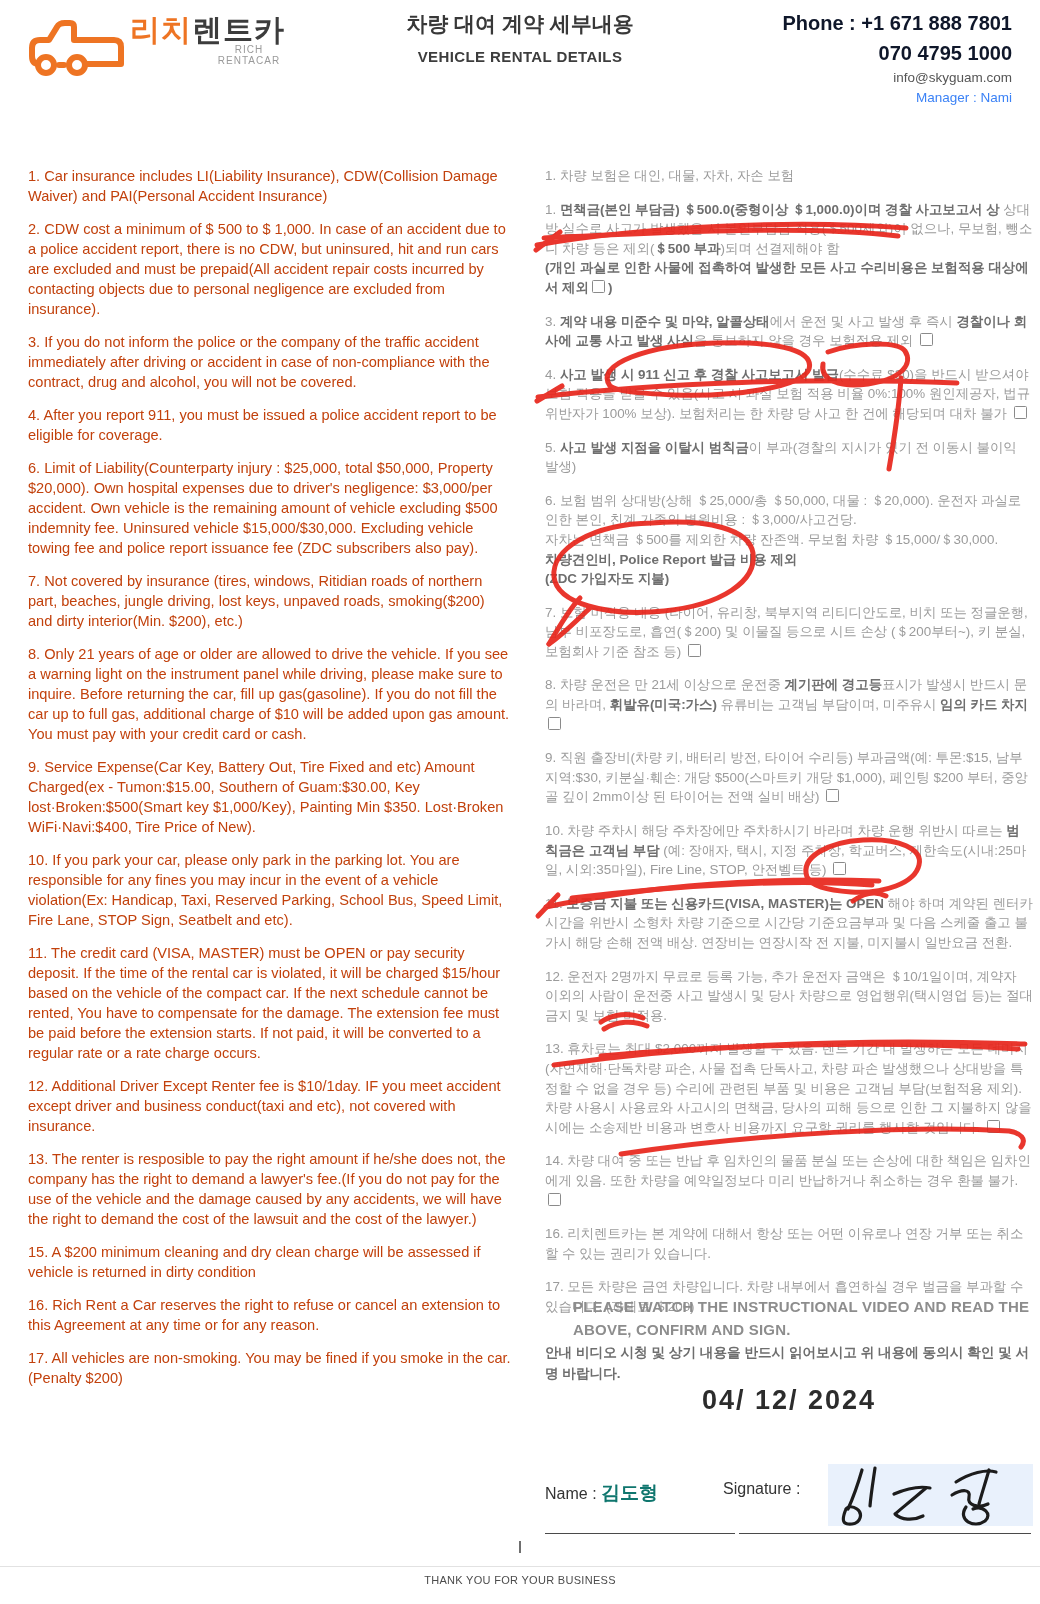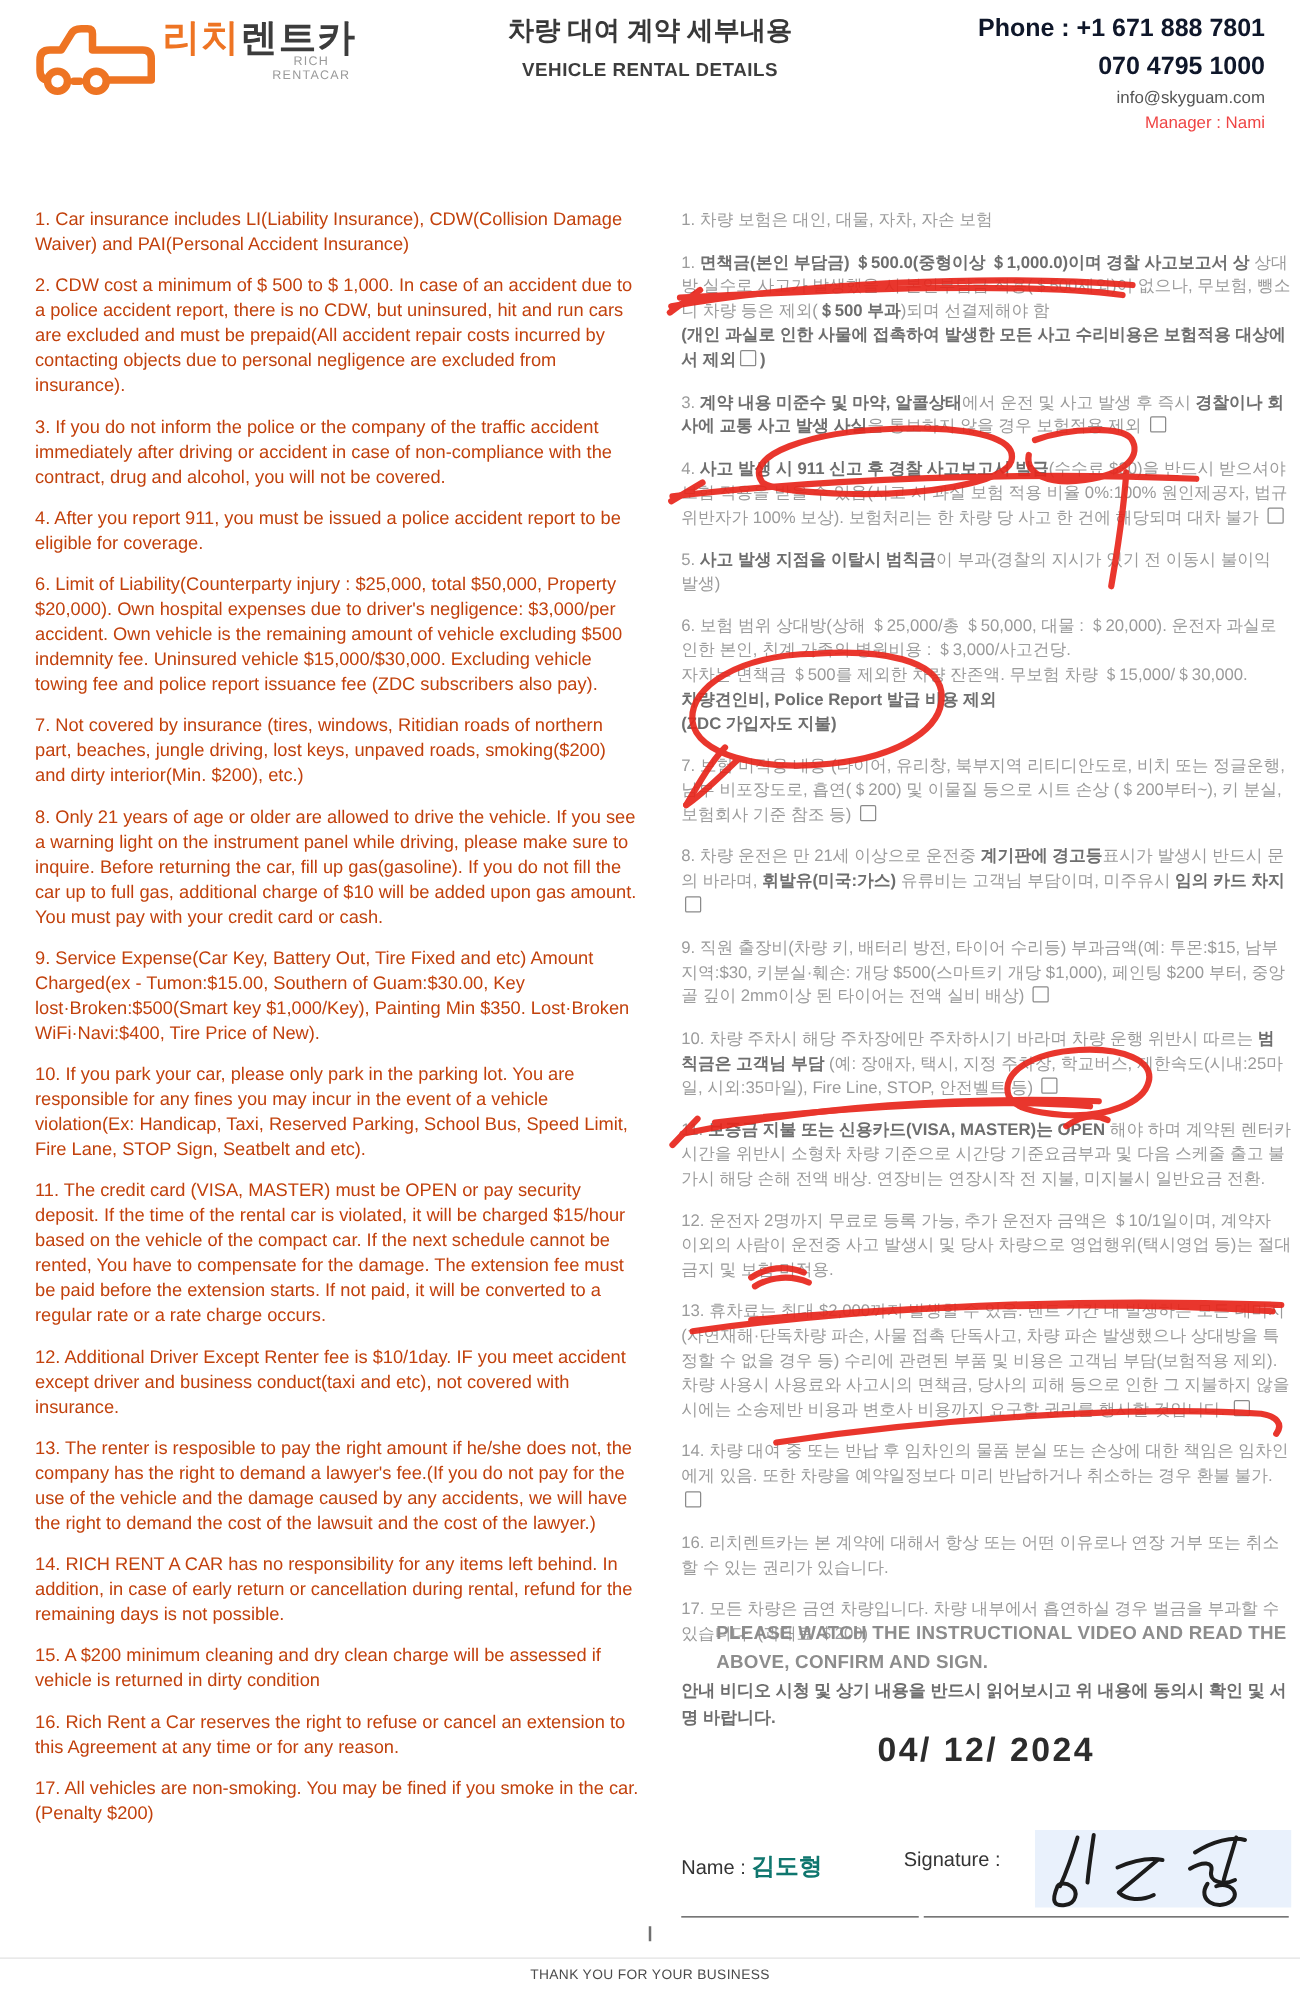--- a/index.html
+++ b/index.html
@@ -11,21 +11,21 @@
   .logo-kr{position:absolute;left:104px;top:4px;font-size:30px;font-weight:bold;letter-spacing:1px;}
   .logo-kr .orange{color:#ee7423;}
   .logo-kr .dark{color:#3c3c3c;}
   .logo-sub{position:absolute;left:176px;top:38px;font-size:10px;color:#9a9a9a;letter-spacing:1px;text-align:center;}
   .title-wrap{position:absolute;left:330px;top:10px;width:380px;text-align:center;}
   .title-kr{font-size:21px;font-weight:bold;color:#383838;text-align:center;}
   .title-en{margin-top:10px;font-size:15px;font-weight:bold;color:#3d3d3d;letter-spacing:.4px;}
   .contact{position:absolute;right:28px;top:8px;width:300px;text-align:right;line-height:1.5;}
   .contact .ph{font-size:20px;font-weight:bold;color:#0f172a;}
   .contact .em{font-size:13.5px;color:#555;}
-  .contact .mg{font-size:13.5px;color:#ef4444;}
+  .contact .mg{font-size:13.5px;color:#3b82f6;}
   
   .col-left{position:absolute;left:28px;top:166px;width:484px;}
   .col-right{position:absolute;left:545px;top:166px;width:488px;}
   .en-item{font-size:14.6px;line-height:20px;color:#c2410c;margin:0 0 13px 0;}
   .kr-item{font-size:13.4px;line-height:19.6px;color:#9b9b9b;margin:0 0 14px 0;}
   .kr-item .b{font-weight:bold;color:#6e6e6e;}
   .checkbox{display:inline-block;width:11px;height:11px;border:1.6px solid #8a8a8a;
             border-radius:1.5px;vertical-align:-1px;margin:0 3px;background:#fff;}
   
   .notice{position:absolute;left:545px;top:1295px;width:488px;line-height:1.55;}
@@ -86,21 +86,20 @@
       <p class="en-item">3. If you do not inform the police or the company of the traffic accident immediately after driving or accident in case of non-compliance with the contract, drug and alcohol, you will not be covered.</p>
       <p class="en-item">4. After you report 911, you must be issued a police accident report to be eligible for coverage.</p>
       <p class="en-item">6. Limit of Liability(Counterparty injury : $25,000, total $50,000, Property $20,000). Own hospital expenses due to driver's negligence: $3,000/per accident. Own vehicle is the remaining amount of vehicle excluding $500 indemnity fee. Uninsured vehicle $15,000/$30,000. Excluding vehicle towing fee and police report issuance fee (ZDC subscribers also pay).</p>
       <p class="en-item">7. Not covered by insurance (tires, windows, Ritidian roads of northern part, beaches, jungle driving, lost keys, unpaved roads, smoking($200) and dirty interior(Min. $200), etc.)</p>
       <p class="en-item">8. Only 21 years of age or older are allowed to drive the vehicle. If you see a warning light on the instrument panel while driving, please make sure to inquire. Before returning the car, fill up gas(gasoline). If you do not fill the car up to full gas, additional charge of $10 will be added upon gas amount. You must pay with your credit card or cash.</p>
       <p class="en-item">9. Service Expense(Car Key, Battery Out, Tire Fixed and etc) Amount Charged(ex - Tumon:$15.00, Southern of Guam:$30.00, Key lost·Broken:$500(Smart key $1,000/Key), Painting Min $350. Lost·Broken WiFi·Navi:$400, Tire Price of New).</p>
       <p class="en-item">10. If you park your car, please only park in the parking lot. You are responsible for any fines you may incur in the event of a vehicle violation(Ex: Handicap, Taxi, Reserved Parking, School Bus, Speed Limit, Fire Lane, STOP Sign, Seatbelt and etc).</p>
       <p class="en-item">11. The credit card (VISA, MASTER) must be OPEN or pay security deposit. If the time of the rental car is violated, it will be charged $15/hour based on the vehicle of the compact car. If the next schedule cannot be rented, You have to compensate for the damage. The extension fee must be paid before the extension starts. If not paid, it will be converted to a regular rate or a rate charge occurs.</p>
       <p class="en-item">12. Additional Driver Except Renter fee is $10/1day. IF you meet accident except driver and business conduct(taxi and etc), not covered with insurance.</p>
       <p class="en-item">13. The renter is resposible to pay the right amount if he/she does not, the company has the right to demand a lawyer's fee.(If you do not pay for the use of the vehicle and the damage caused by any accidents, we will have the right to demand the cost of the lawsuit and the cost of the lawyer.)</p>
-      <p class="en-item">14. RICH RENT A CAR has no responsibility for any items left behind. In addition, in case of early return or cancellation during rental, refund for the remaining days is not possible.</p>
       <p class="en-item">15. A $200 minimum cleaning and dry clean charge will be assessed if vehicle is returned in dirty condition</p>
       <p class="en-item">16. Rich Rent a Car reserves the right to refuse or cancel an extension to this Agreement at any time or for any reason.</p>
       <p class="en-item">17. All vehicles are non-smoking. You may be fined if you smoke in the car. (Penalty $200)</p>
     </section>
   <section class="col-right">
       <p class="kr-item"><span>1. 차량 보험은 대인, 대물, 자차, 자손 보험</span></p>
       <p class="kr-item"><span>1. </span><span class="b">면책금(본인 부담금) ＄500.0(중형이상 ＄1,000.0)이며 경찰 사고보고서 상</span><span> 상대방 실수로 사고가 발생했을 시 본인부담금 적용(＄500제외)이 없으나, 무보험, 뺑소니 차량 등은 제외(</span><span class="b">＄500 부과</span><span>)되며 선결제해야 함</span><br><span class="b">(개인 과실로 인한 사물에 접촉하여 발생한 모든 사고 수리비용은 보험적용 대상에서 제외</span><span class="checkbox"></span><span class="b">)</span></p>
       <p class="kr-item"><span>3. </span><span class="b">계약 내용 미준수 및 마약, 알콜상태</span><span>에서 운전 및 사고 발생 후 즉시 </span><span class="b">경찰이나 회사에 교통 사고 발생 사실</span><span>을 통보하지 않을 경우 보험적용 제외 </span><span class="checkbox"></span></p>
       <p class="kr-item"><span>4. </span><span class="b">사고 발생 시 911 신고 후 경찰 사고보고서 발급</span><span>(수수료 $30)을 반드시 받으셔야 보험 적용을 받을 수 있음(사고 시 과실 보험 적용 비율 0%:100% 원인제공자, 법규 위반자가 100% 보상). 보험처리는 한 차량 당 사고 한 건에 해당되며 대차 불가 </span><span class="checkbox"></span></p>
       <p class="kr-item"><span>5. </span><span class="b">사고 발생 지점을 이탈시 범칙금</span><span>이 부과(경찰의 지시가 있기 전 이동시 불이익 발생)</span></p>

